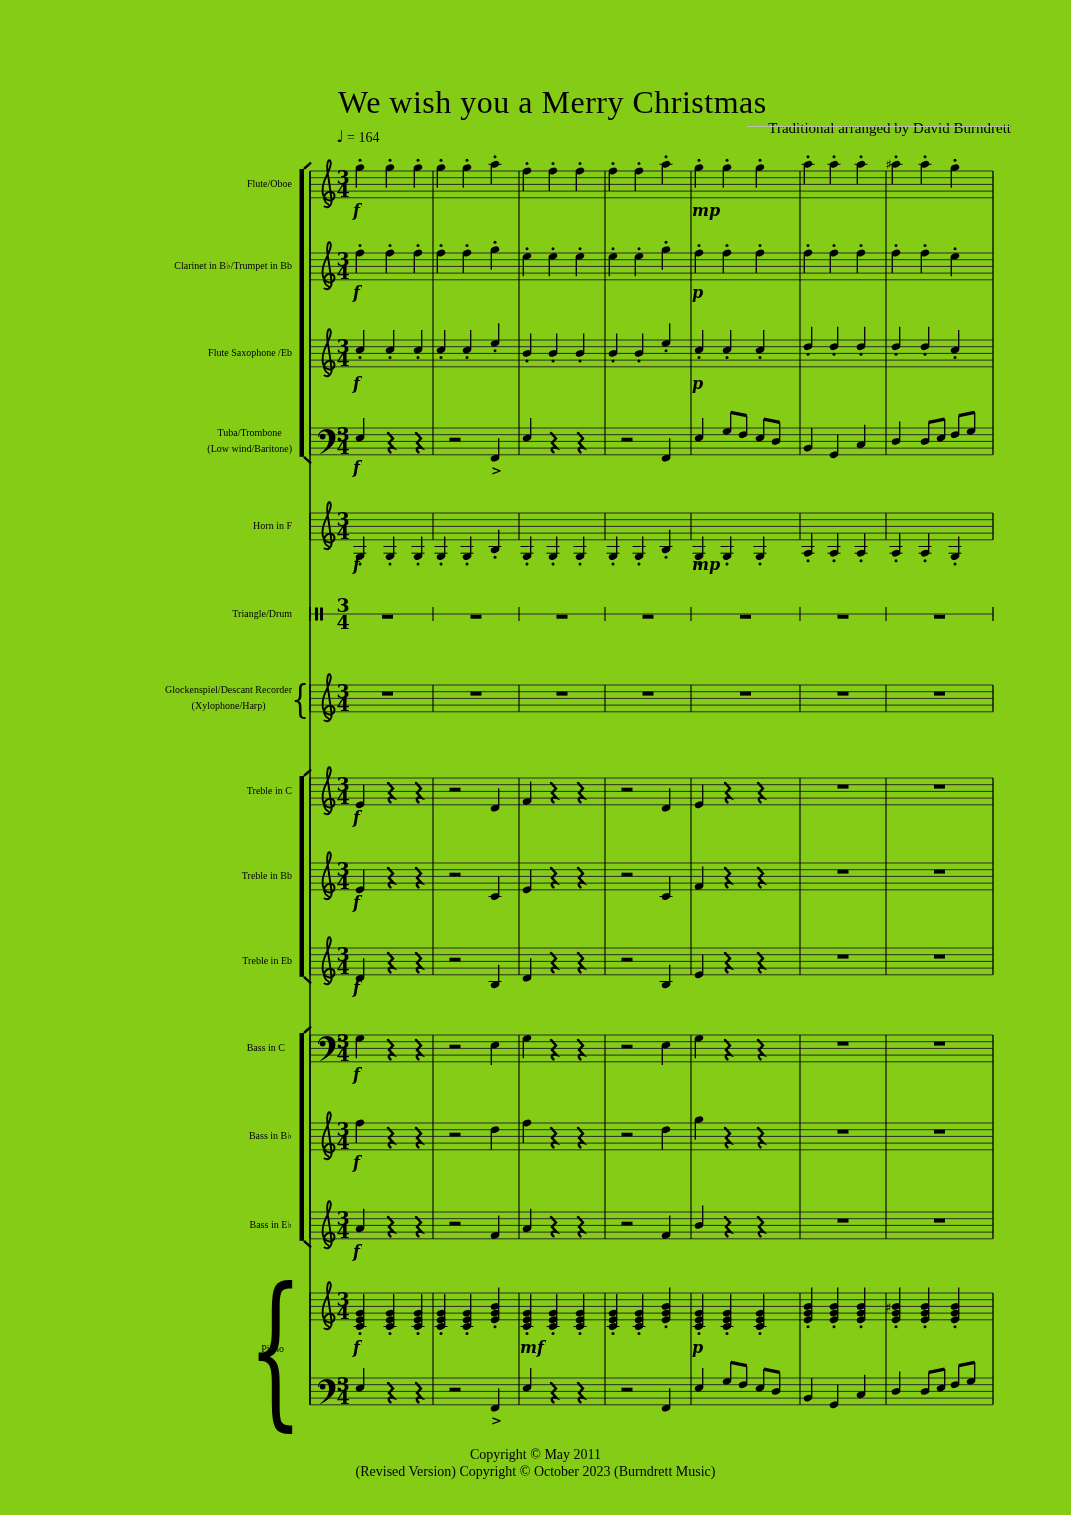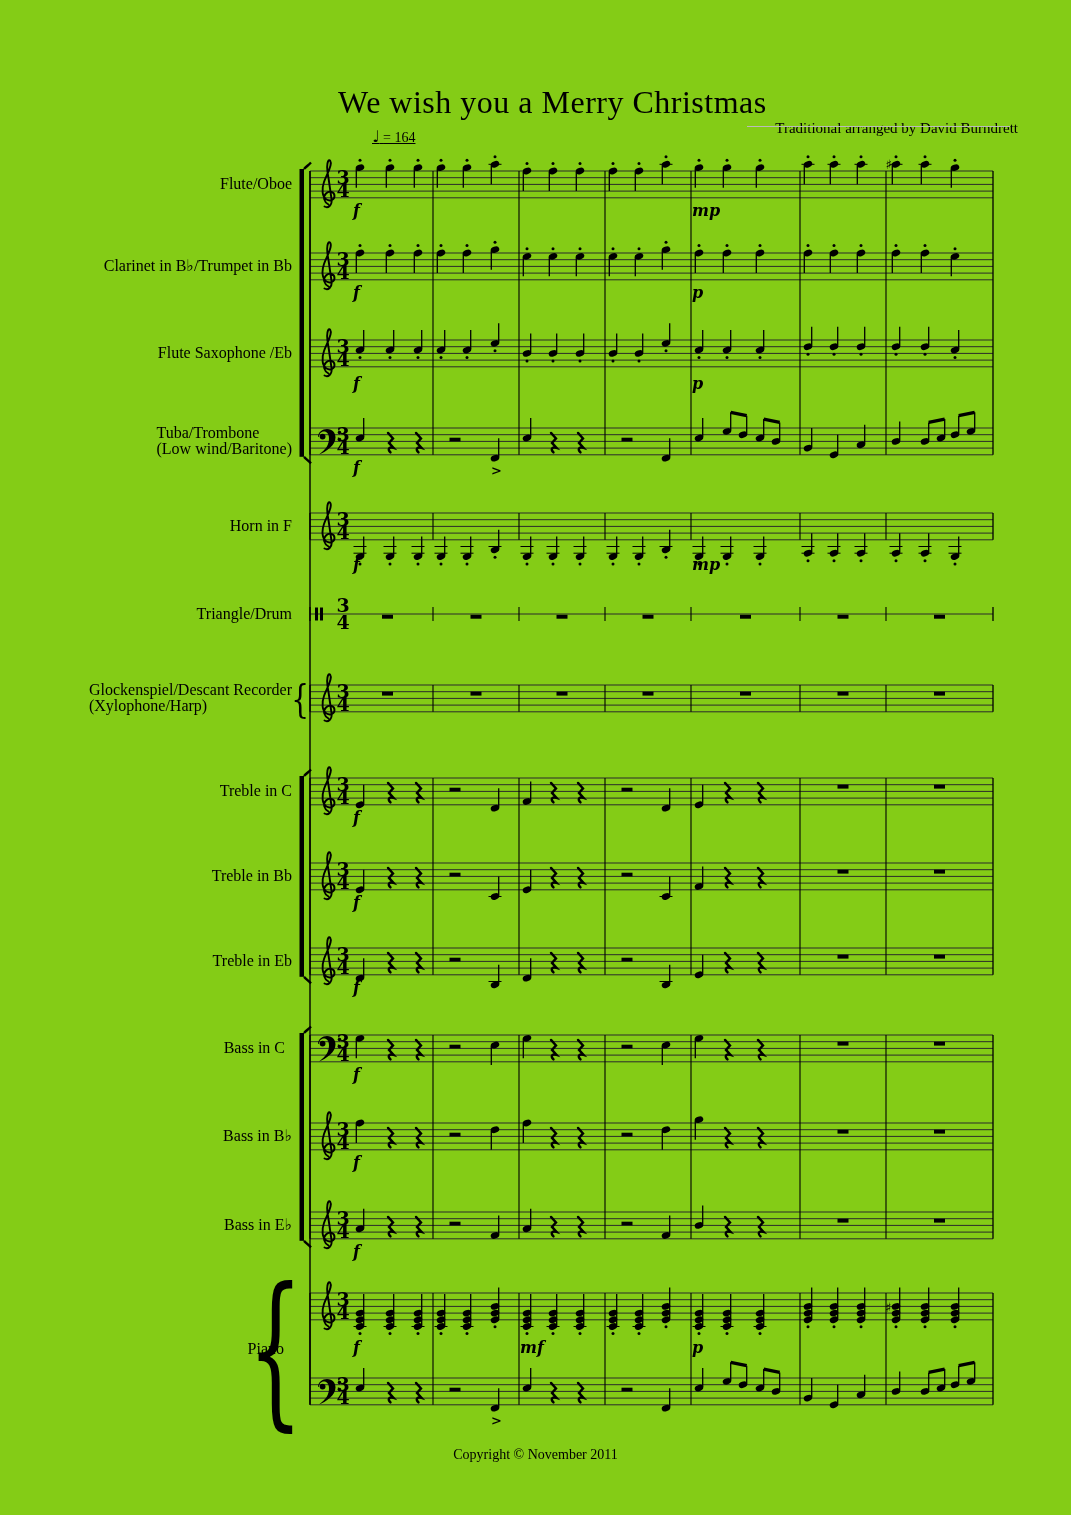--- a/index.html
+++ b/index.html
@@ -1,25 +1,25 @@
 <!DOCTYPE html>
 <html><head>
 <meta charset="utf-8">
 <style>
   html,body{margin:0;padding:0;background:#e8e8e8;}
   #page{position:relative;width:1071px;height:1515px;background:#84cc16;margin:0 auto;overflow:hidden;
         font-family:"Liberation Serif",serif;color:#000;}
   .abs{position:absolute;}
   #title{left:338px;top:84px;font-size:32px;letter-spacing:0.5px;white-space:nowrap;}
-  #credit{right:53px;top:120px;font-size:15px;white-space:nowrap;text-align:right;}
-  #tempo{left:372px;top:127px;font-size:14px;white-space:nowrap;text-decoration:underline;}
+  #credit{right:60px;top:120px;font-size:15px;white-space:nowrap;text-align:right;}
+  #tempo{left:336px;top:127px;font-size:14px;white-space:nowrap;}
   #tempo .glyph{font-family:"DejaVu Sans",sans-serif;font-size:16px;}
   #footer{left:0;top:1446px;width:100%;text-align:center;font-size:14px;line-height:17px;}
   #score{position:absolute;left:0;top:0;}
-  .staff-label{position:absolute;font-size:16px;line-height:16px;text-align:left;white-space:nowrap;}
+  .staff-label{position:absolute;font-size:10px;line-height:16px;text-align:center;white-space:nowrap;}
   .dyn{position:absolute;font-family:"DejaVu Serif",serif;font-style:italic;font-weight:600;font-size:16px;}
 </style>
 </head>
 <body>
 
 <div id="page">
   <div class="abs" id="title">We wish you a Merry Christmas</div>
   <div class="abs" id="credit">Traditional arranged by David Burndrett</div>
   <div class="abs" id="tempo">
     <span class="glyph">♩</span>
@@ -927,15 +927,16 @@
       </div>
       <div class="dyn" style="left: 353px; top: 1241.8px;">f</div>
       <div class="staff-label" style="top: 1340.9px; right: 787px;">
         <div>Piano</div>
       </div>
       <div class="dyn" style="left: 353px; top: 1337.8px;">f</div>
       <div class="dyn" style="left: 520px; top: 1337.8px; font-style: italic;">mf</div>
       <div class="dyn" style="left: 692px; top: 1337.8px;">p</div>
     </div>
   <div class="abs" id="footer">
-    <div>Copyright © November 2011</div>
+    <div>Copyright © May 2011</div>
+    <div>(Revised Version) Copyright © October 2023 (Burndrett Music)</div>
   </div>
 </div>
 
 </body></html>

